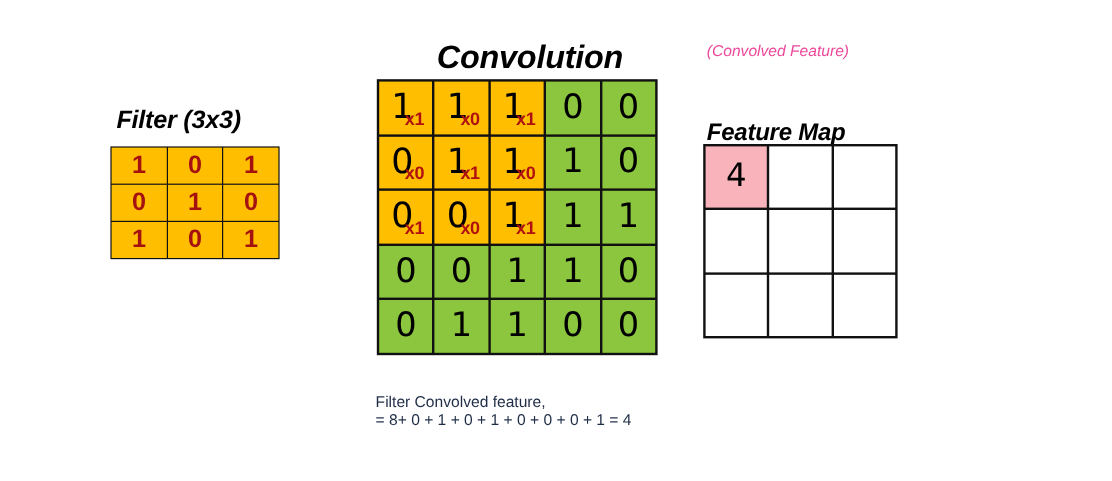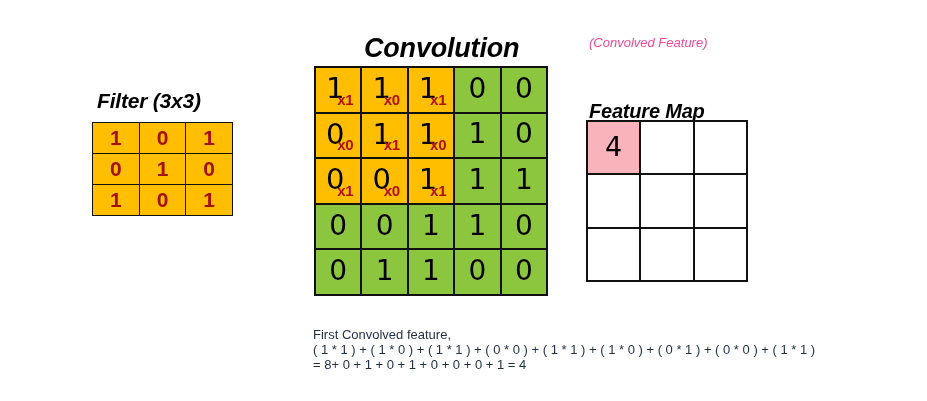--- a/index.html
+++ b/index.html
@@ -327,18 +327,17 @@
       </div>
     <div class="cell">
         <span class="val"></span>
       </div>
     <div class="cell">
         <span class="val"></span>
       </div>
   </div>
 
   <div id="calc">
-    <span class="line">First Convolved feature,</span>
-    <span class="line">( 1 * 1 ) + ( 1 * 0 ) + ( 1 * 1 ) + ( 0 * 0 ) + ( 1 * 1 ) + ( 1 * 0 ) + ( 0 * 1 ) + ( 0 * 0 ) + ( 1 * 1 )</span>
+    <span class="line">Filter Convolved feature,</span>
     <span class="line">= 8+ 0 + 1 + 0 + 1 + 0 + 0 + 0 + 1 = 4</span>
   </div>
 
 </div>
 
 </body></html>

